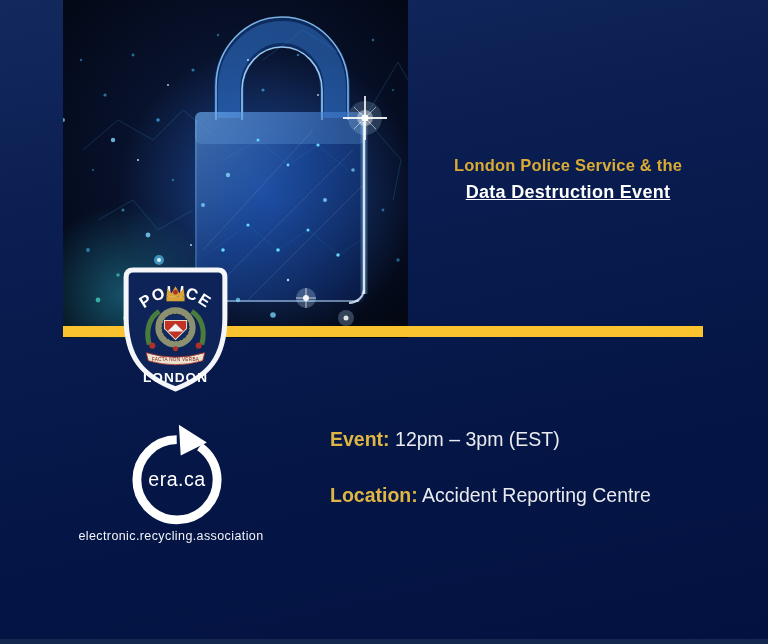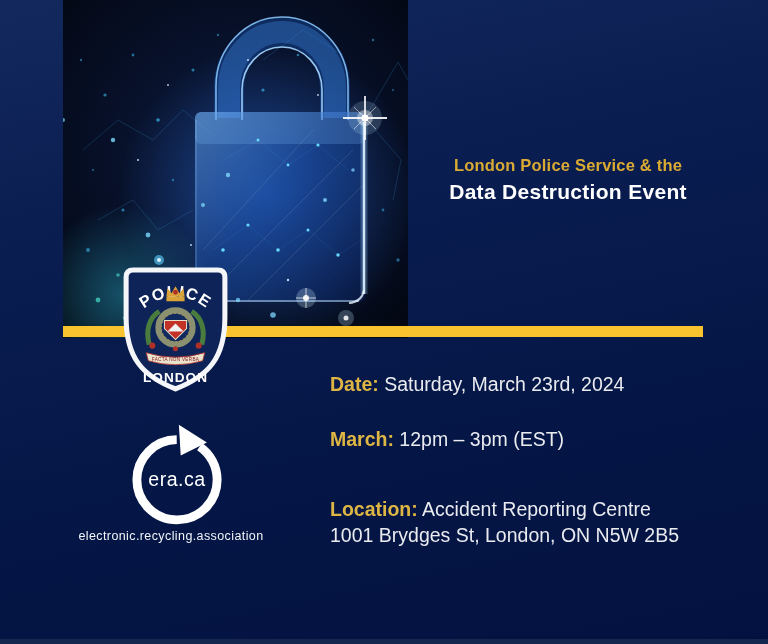--- a/index.html
+++ b/index.html
@@ -10,35 +10,35 @@
     font-family:"Liberation Sans", sans-serif;
   }
   
   .photo { position:absolute; left:63px; top:0; width:345px; height:338px; z-index:0; }
   .photo svg { display:block; width:100%; height:100%; }
   
   .gold-bar { position:absolute; left:63px; top:326px; width:640px; height:11px; background:#f9c32f; z-index:1; }
   
   .heading { position:absolute; left:408px; top:154px; width:320px; text-align:center; z-index:2; }
   .heading .g { font-size:16.5px; font-weight:bold; color:#d9ab33; line-height:22px; letter-spacing:.2px; }
-  .heading .w { font-size:21px; font-weight:800; color:#ffffff; line-height:26px; margin-top:3px; letter-spacing:.3px; }
+  .heading .w { font-size:18px; font-weight:800; color:#ffffff; line-height:26px; margin-top:3px; letter-spacing:.3px;text-decoration:underline; }
   
   .badge { position:absolute; left:116px; top:265px; width:119px; height:129px; z-index:2; }
   .badge svg { display:block; width:100%; height:100%; }
   
   .era { position:absolute; left:121px; top:421px; width:112px; height:112px; z-index:2;text-align:center; }
   .era svg { display:block; width:100%; height:100%; }
   .era-caption { position:absolute; left:66px; top:529px; width:210px; text-align:center;
     color:#f2f4f8; font-size:12.5px; letter-spacing:.4px; z-index:2; }
   
   .detail-row { position:absolute; left:330px; color:#e9ebef; font-size:19.5px; line-height:26px; z-index:2; }
   .detail-row .lbl { color:#dfb644; font-weight:bold; }
   .row-date { top:371px; }
   .row-time { top:426px; }
-  .row-location { top:496px; }
+  .row-location { top:482px; }
   
   .bottom-strip { position:absolute; left:0; bottom:0; width:768px; height:5px; background:#14274f; z-index:3; }
 </style>
 </head>
 <body>
 
 <div class="flyer">
 
   <div class="photo">
     <svg viewBox="0 0 345 338" xmlns="http://www.w3.org/2000/svg">
@@ -222,32 +222,27 @@
 
   <div class="era">
     <svg viewBox="0 0 120 120" xmlns="http://www.w3.org/2000/svg">
       <circle cx="60" cy="63" r="43" fill="none" stroke="#ffffff" stroke-width="9.5" stroke-dasharray="202 26"></circle>
       <polygon points="62,4 92,23 64,37" fill="#ffffff"></polygon>
       <text x="60" y="70" font-size="21" fill="#ffffff" text-anchor="middle" letter-spacing=".5" font-family="Liberation Sans, sans-serif">era.ca</text>
     </svg>
   </div>
   <div class="era-caption">electronic.recycling.association</div>
 
-  <div class="detail-row row-date">
-    <span class="lbl">Date:</span>
-    <span>Saturday, March 23rd, 2024</span>
-  </div>
 
   <div class="detail-row row-time">
-    <span class="lbl">March:</span>
+    <span class="lbl">Event:</span>
     <span>12pm – 3pm (EST)</span>
   </div>
 
   <div class="detail-row row-location">
     <div>
       <span class="lbl">Location:</span>
       <span>Accident Reporting Centre</span>
     </div>
-    <div>1001 Brydges St, London, ON N5W 2B5</div>
   </div>
 
   <div class="bottom-strip"></div>
 </div>
 
 </body></html>

